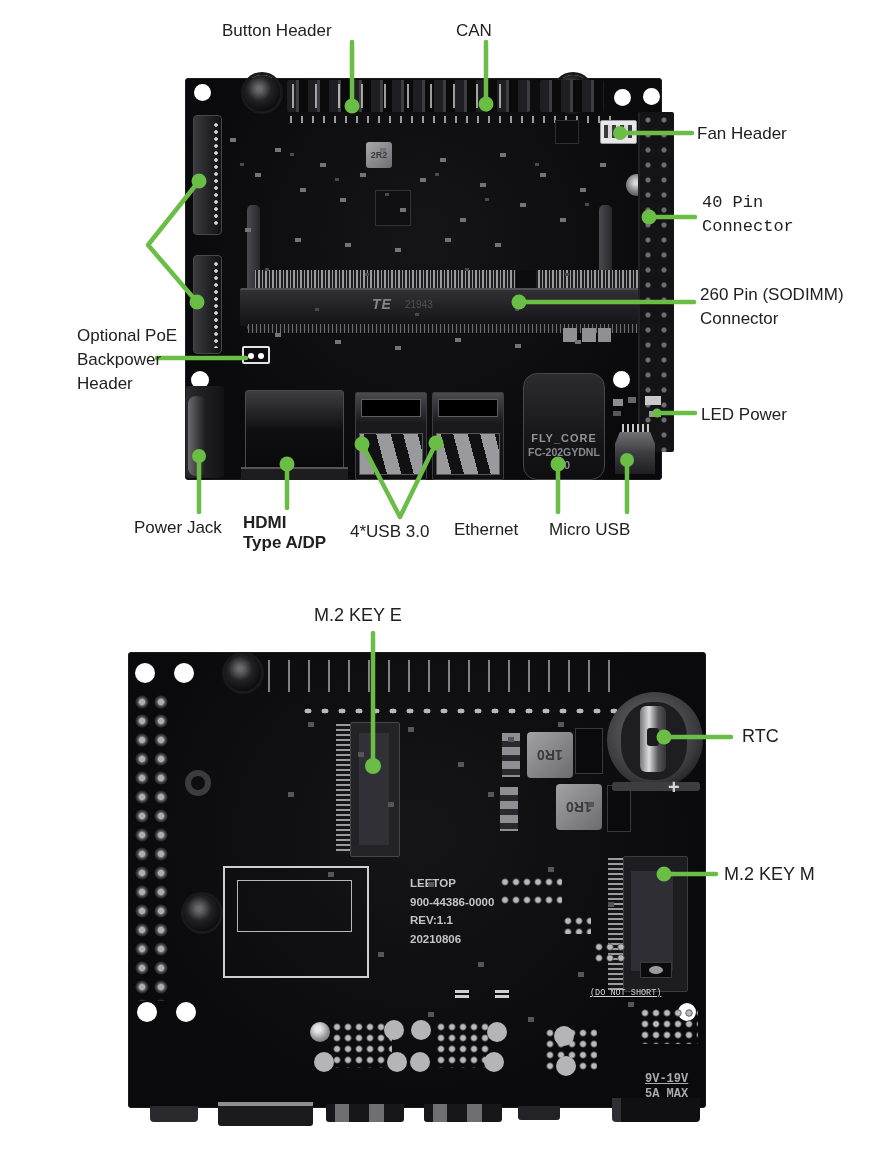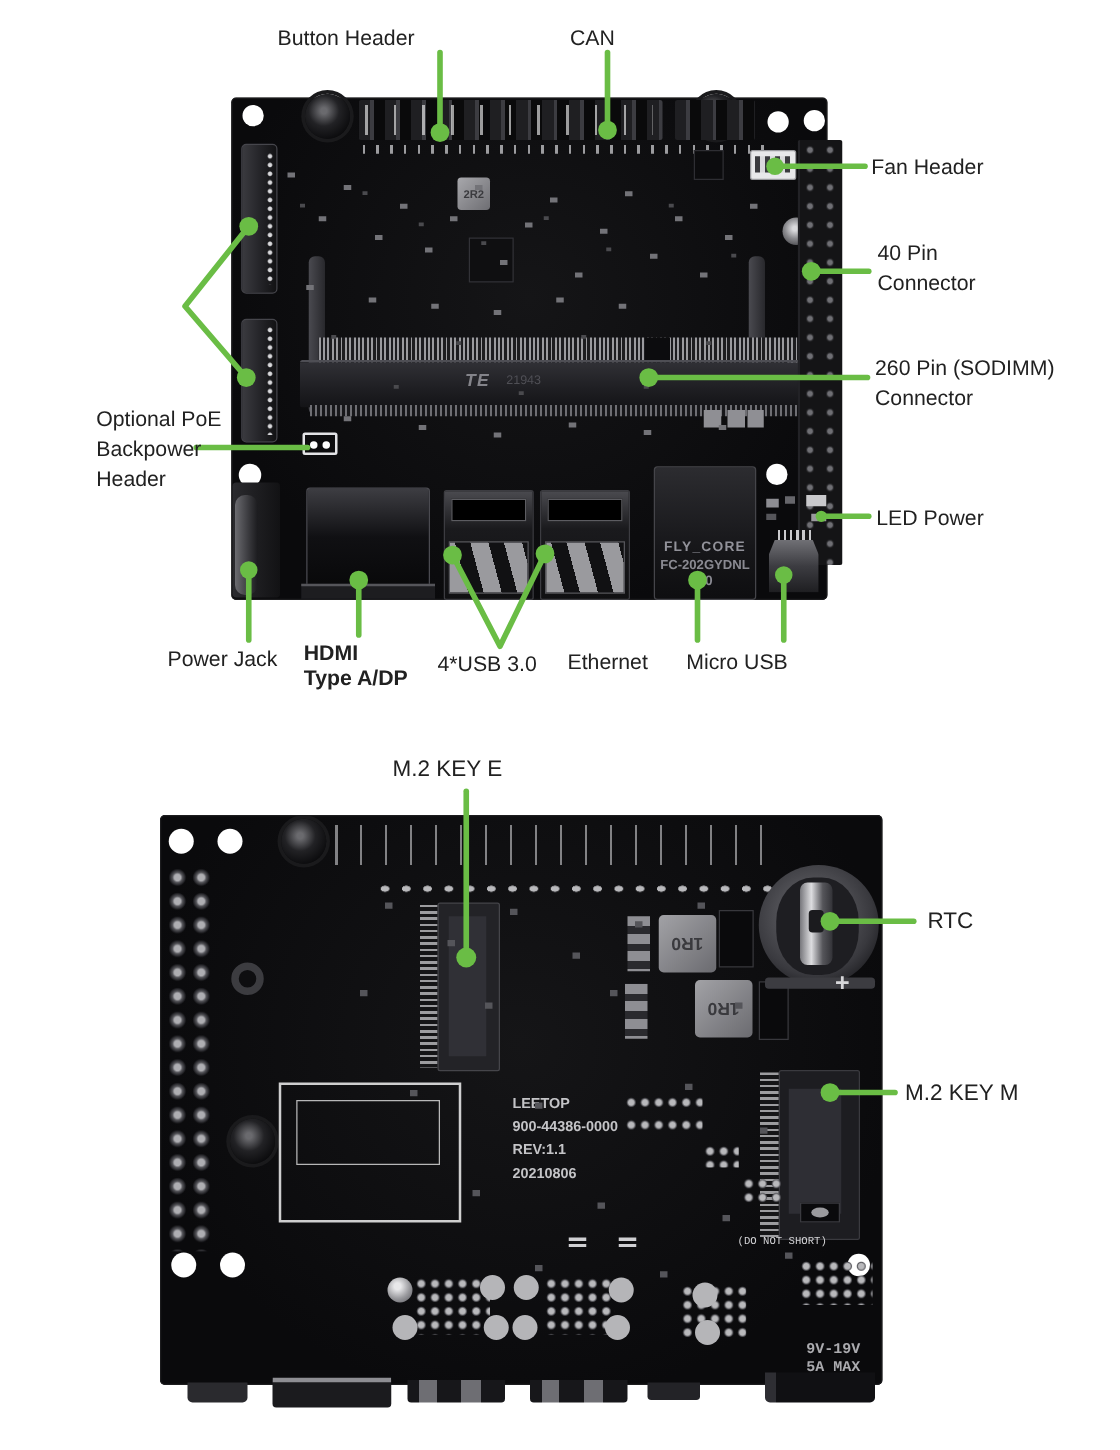--- a/index.html
+++ b/index.html
@@ -15,21 +15,21 @@
          background:radial-gradient(circle at 42% 38%, #6a6a6e 8%, #222225 40%, #0c0c0e 75%);
          box-shadow:0 0 0 3px #1a1a1c;}
   .standoff{position:absolute;border-radius:50%;
          background:radial-gradient(circle at 45% 40%, #d9d9dc 10%, #8a8a8e 45%, #3a3a3e 90%);}
   .donut{position:absolute;border-radius:50%;background:#0e0e10;border:6px solid #3c3c40;box-sizing:border-box;}
   .conn{position:absolute;}
   .svgov{position:absolute;left:0;top:0;pointer-events:none;}
   .leader{stroke:#6abd45;stroke-width:4.5;fill:none;stroke-linecap:round;stroke-linejoin:round;}
   .ldot{fill:#6abd45;}
   .silk{position:absolute;color:#c4c4c7;}
-  .mono{font-family:"Liberation Mono",monospace;}
+  .mono{font-family:"Liberation Mono",monospace;text-decoration:underline;}
   .dotgrid{position:absolute;background-image:radial-gradient(circle at 5px 5px, #b9b9bc 2.2px, #55555a 3.2px, transparent 4px);background-size:11px 11px;}
 </style>
 </head>
 <body>
 
 <div id="canvas">
 
   <div class="board" style="left:185px;top:78px;width:477px;height:402px;">
 
     <div class="hole" style="left:9px;top:6px;width:17px;height:17px;"></div>
@@ -112,21 +112,21 @@
       <div style="position:absolute;left:3px;top:40px;width:62px;height:40px;
            background:repeating-linear-gradient(75deg,#9a9a9e 0 14px,#111113 14px 26px);border:1px solid #55555a;"></div>
     </div>
     <div class="conn" style="left:247px;top:314px;width:70px;height:86px;
          background:linear-gradient(180deg,#4a4a4f,#1a1a1d 35%,#101012);border:1px solid #3c3c41;border-radius:2px;">
       <div style="position:absolute;left:5px;top:6px;width:58px;height:16px;background:#000;border:1px solid #5c5c61;"></div>
       <div style="position:absolute;left:3px;top:40px;width:62px;height:40px;
            background:repeating-linear-gradient(75deg,#9a9a9e 0 14px,#111113 14px 26px);border:1px solid #55555a;"></div>
     </div>
     <div class="conn" style="left:338px;top:295px;width:80px;height:105px;
-         background:linear-gradient(180deg,#2c2c30,#17171a 60%,#0e0e10);border:1px solid #45454a;border-radius:3px;text-align:center;">
+         background:linear-gradient(180deg,#2c2c30,#17171a 60%,#0e0e10);border:1px solid #45454a;border-radius:14px;text-align:center;">
       <div class="silk" style="left:0;right:0;top:58px;font-weight:bold;font-size:11px;color:#92929a;letter-spacing:1px;">FLY_CORE</div>
       <div class="silk" style="left:0;right:0;top:72px;font-weight:bold;font-size:10.5px;color:#8a8a92;">FC-202GYDNL</div>
       <div class="silk" style="left:0;right:0;top:85px;font-weight:bold;font-size:11px;color:#8a8a92;">10</div>
     </div>
     <div class="conn" style="left:428px;top:318px;width:50px;height:24px;">
       <div style="position:absolute;left:0;top:3px;width:10px;height:7px;background:#8d8d92;"></div>
       <div style="position:absolute;left:15px;top:1px;width:8px;height:6px;background:#66666b;"></div>
       <div style="position:absolute;left:32px;top:0;width:16px;height:9px;background:#c9c9cc;"></div>
       <div style="position:absolute;left:36px;top:15px;width:12px;height:6px;background:#9a9a9e;"></div>
       <div style="position:absolute;left:0;top:15px;width:8px;height:5px;background:#55555a;"></div>
@@ -333,21 +333,21 @@
     </g>
     <g>
       <path class="leader" d="M665,874 L716,874"></path>
         <circle class="ldot" cx="664" cy="874" r="7.5"></circle>
     </g>
   </svg>
 
   <div class="lbl ctr" style="left:222px;top:20px;width:140px;">Button Header</div>
   <div class="lbl ctr" style="left:456px;top:20px;width:60px;">CAN</div>
   <div class="lbl" style="left:697px;top:123px;">Fan Header</div>
-  <div class="lbl" style="left:702px;top:191px;line-height:24px;">
+  <div class="lbl" style="left:702px;top:191px;line-height:24px;font-family:Liberation Mono, monospace;">
     <div>40 Pin</div>
     <div>Connector</div>
   </div>
   <div class="lbl" style="left:700px;top:283px;line-height:24px;">
     <div>260 Pin (SODIMM)</div>
     <div>Connector</div>
   </div>
   <div class="lbl" style="left:701px;top:404px;">LED Power</div>
   <div class="lbl" style="left:57px;top:324px;line-height:24px;margin-left:20px;">
     <div>Optional PoE</div>

